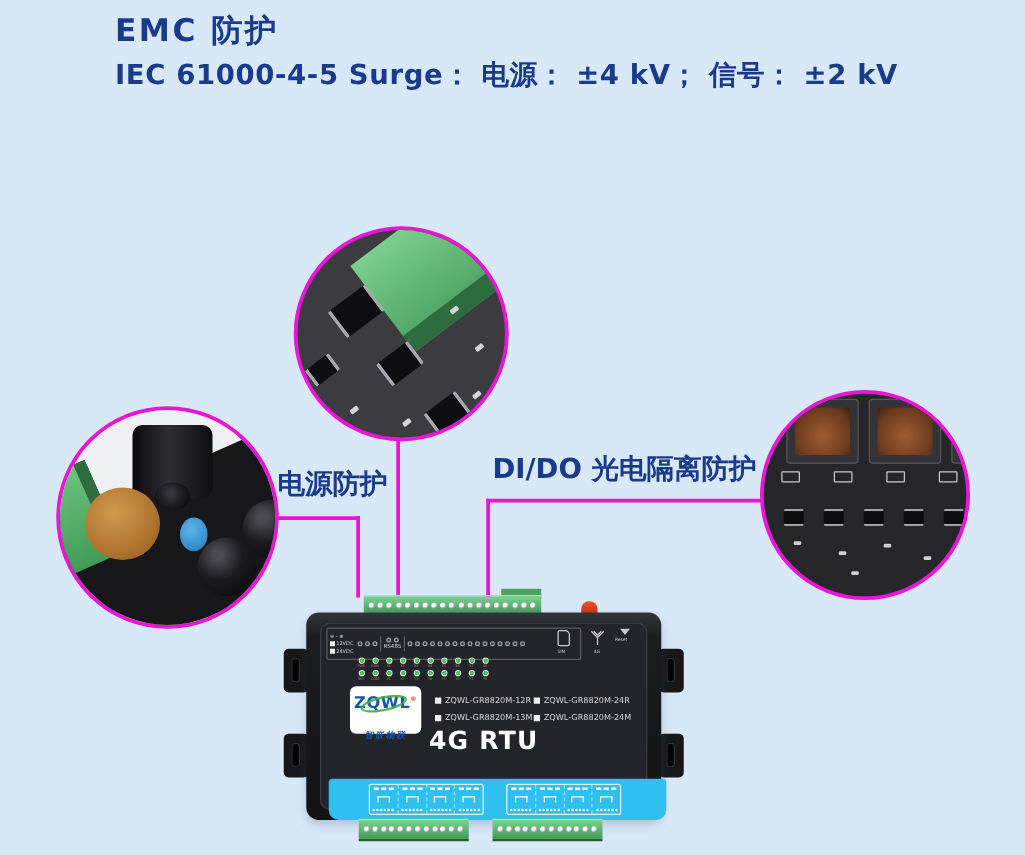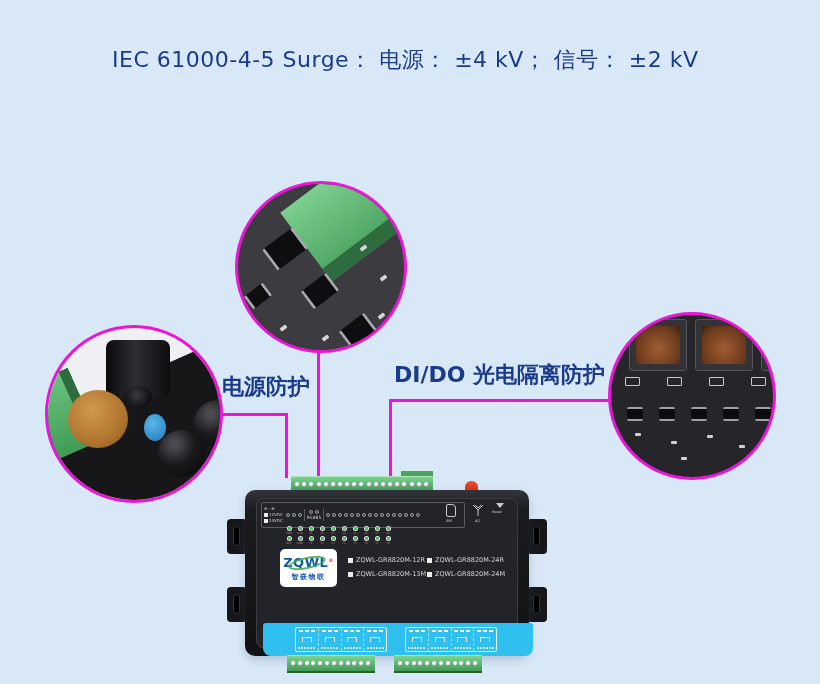--- a/index.html
+++ b/index.html
@@ -3,22 +3,22 @@
 <meta charset="utf-8">
 <style>
   * { margin:0; padding:0; box-sizing:border-box; }
   html,body { width:820px; height:684px; }
   body { font-family:"DejaVu Sans","Liberation Sans",sans-serif; }
   .stage { position:relative; width:820px; height:684px; background:#d9e8f6; overflow:hidden; }
 
   
   .h-title { position:absolute; left:92px; top:8px; font-size:25px; font-weight:700;
              letter-spacing:2px; color:#1a3a8c; }
-  .h-line  { position:absolute; left:92px; font-size:22px; font-weight:400;
-             letter-spacing:.5px; color:#1a3a8c; white-space:nowrap;margin-left:20px; }
+  .h-line  { position:absolute; left:92px; font-size:22px; font-weight:700;
+             letter-spacing:.5px; color:#1a3a8c; white-space:nowrap; }
   .h-line.l0 { top:45px; } .h-line.l1 { top:82px; } .h-line.l2 { top:119px; }
 
   
   .circle { position:absolute; border:3px solid #e916d8; border-radius:50%;
             overflow:hidden; background:#3b3b40; }
   .c1 { left:235px; top:181px; width:172px; height:172px; }
   .c2 { left:45px;  top:325px; width:178px; height:178px; background:#eff0f3; }
   .c3 { left:608px; top:312px; width:168px; height:168px; background:#26262a; }
 
   
@@ -132,21 +132,21 @@
          background:radial-gradient(circle at 50% 50%,#49c35e 0 45%,#e8eaea 55% 100%); }
   .led-lb { display:block; font-size:3px; line-height:4px; color:#c9736d; transform:scale(.9); }
 
   
   .logo { position:absolute; left:24px; top:51px; width:57px; height:38px; background:#fff;
           border-radius:5px; text-align:center; padding-top:4px; }
   .logo-en { position:relative; font-size:13px; font-weight:800; color:#1456a8; line-height:14px; letter-spacing:.5px; }
   .logo-en:before { content:""; position:absolute; left:8px; top:4px; width:34px; height:8px;
           border:2px solid #3fae4e; border-radius:50%; transform:rotate(-12deg); opacity:.9; }
   .logo-en sup { font-size:5px; color:#d22b1e; font-weight:700; }
-  .logo-cn { font-size:7px; font-weight:700; color:#1456a8; letter-spacing:1.5px; margin-top:2px; }
+  .logo-cn { font-size:7px; font-weight:700; color:#1456a8; letter-spacing:1.5px; margin-top:13px;font-style:italic; }
 
   
   .models { position:absolute; left:92px; top:58px; display:grid;
             grid-template-columns:79px 79px; row-gap:6px; }
   .model { display:flex; align-items:center; gap:3px; font-size:6.5px; color:#d4d5d8; white-space:nowrap; }
   .model .cb { width:5px; height:5px; }
 
   .pname { position:absolute; left:0; top:82px; width:100%; text-align:center; font-size:20px;
            font-weight:800; color:#fff; letter-spacing:1px; }
   .iospec { position:absolute; left:0; top:107px; width:100%; text-align:center; font-size:9.5px;
@@ -163,20 +163,21 @@
   .rd-cell:last-child { border-right:none; }
   .rd-dashes { display:flex; gap:2px; } .rd-dashes i { width:4px; height:2px; background:#fff; display:block; }
   .rd-sym { width:10px; height:5px; border:1px solid #fff; border-bottom:none; }
   .rd-dots { display:flex; gap:1px; } .rd-dots i { width:2px; height:2px; border-radius:50%; background:#fff; display:block; }
 </style>
 </head>
 <body>
 
 <div class="stage">
 
+  <div class="h-title">EMC 防护</div>
   <div class="h-line l0">IEC 61000-4-5 Surge：  电源：  ±4 kV；  信号：  ±2 kV</div>
 
   <div class="ln ln-v1"></div>
   <div class="ln ln-h2"></div>
   <div class="ln ln-v2"></div>
   <div class="ln ln-h3"></div>
   <div class="ln ln-v3"></div>
 
   <div class="circle c1">
     <div class="c1-term"></div>
@@ -424,20 +425,21 @@
         <div class="model">
             <i class="cb"></i>
             <span>ZQWL-GR8820M-13M</span>
           </div>
         <div class="model">
             <i class="cb"></i>
             <span>ZQWL-GR8820M-24M</span>
           </div>
       </div>
 
+      <div class="pname">4G RTU</div>
 
       <div class="cyan">
         <div class="relay-group rg1">
             <div class="rd-cell">
               <span class="rd-dashes">
                 <i></i>
                 <i></i>
                 <i></i>
               </span>
               <span class="rd-sym"></span>

